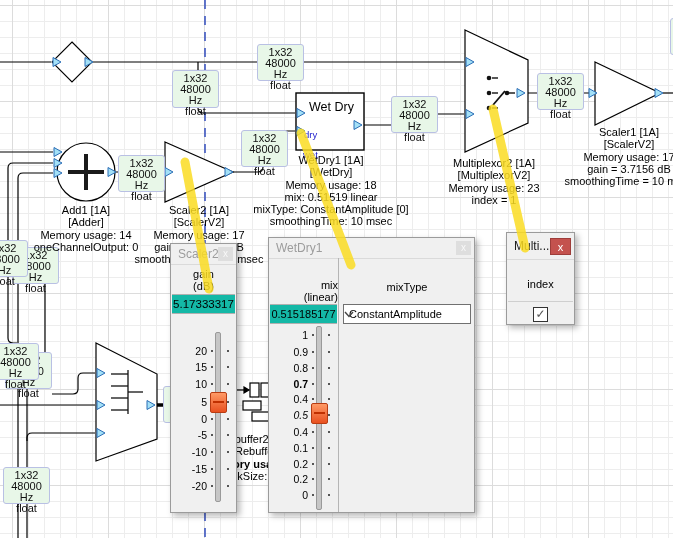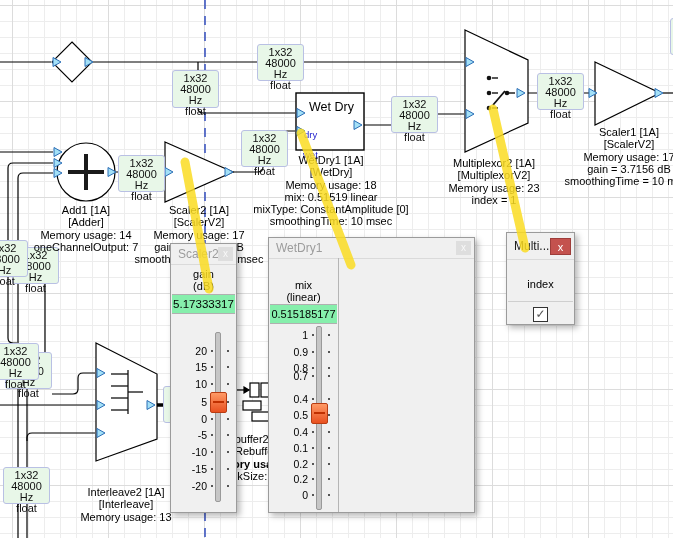--- a/index.html
+++ b/index.html
@@ -45,21 +45,21 @@
     background:#dedede;color:#f8f8f8;font-size:10px;line-height:14px;
     text-align:center;cursor:pointer;
   }
   .wclose.red{
     width:21px;height:17px;top:5px;right:3px;background:#c4524e;
     border:1px solid #9e3d3a;color:#fff;font-size:11px;line-height:16px;
     box-sizing:border-box;
   }
   .phead{position:absolute;text-align:center;font-size:11px;line-height:12px;color:#000;}
   .vstrip{
-    position:absolute;height:18px;background:#86efac;border-top:1px solid #b0b0b0;
+    position:absolute;height:18px;background:#14b8a6;border-top:1px solid #b0b0b0;
     border-bottom:1px solid #b0b0b0;text-align:center;font-size:11.5px;line-height:18px;
   }
   .groove{position:absolute;width:4px;background:#c6c6c6;border:1px solid #9a9a9a;border-radius:2px;}
   .handle{
     position:absolute;width:15px;height:19px;border:1px solid #b83c12;border-radius:2px;
     background:linear-gradient(#ff9a66,#e8501f);z-index:2;
   }
   .handle::after{
     content:"";position:absolute;left:2px;right:2px;top:8px;height:2px;background:#c03000;
   }
@@ -256,21 +256,21 @@
   </div>
 
   <div class="boxtext portlabel" style="left:304px;top:106px;">dry</div>
   <div class="boxtext wetdry-title" style="left:309px;top:100px;">Wet Dry</div>
   <div class="boxtext portlabel" style="left:303px;top:126px;">wet</div>
 
   <div class="blabel" style="left:86px;top:204px;">
     <div>Add1 [1A]</div>
       <div>[Adder]</div>
       <div>Memory usage: 14</div>
-      <div>oneChannelOutput: 7</div>
+      <div>oneChannelOutput: 0</div>
   </div>
   <div class="blabel" style="left:199px;top:204px;">
     <div>Scaler2 [1A]</div>
       <div>[ScalerV2]</div>
       <div>Memory usage: 17</div>
       <div>gain = 5.17333 dB</div>
       <div>smoothingTime = 10 msec</div>
   </div>
   <div class="blabel" style="left:331px;top:154px;">
     <div>WetDry1 [1A]</div>
@@ -286,25 +286,20 @@
       <div>Memory usage: 23</div>
       <div>index = 1</div>
   </div>
   <div class="blabel" style="left:629px;top:126px;">
     <div>Scaler1 [1A]</div>
       <div>[ScalerV2]</div>
       <div>Memory usage: 17</div>
       <div>gain = 3.7156 dB</div>
       <div>smoothingTime = 10 msec</div>
   </div>
-  <div class="blabel" style="left:126px;top:486px;">
-    <div>Interleave2 [1A]</div>
-      <div>[Interleave]</div>
-      <div>Memory usage: 13</div>
-  </div>
   <div class="blabel" style="left:256px;top:433px;">
     <div>Rebuffer2 [1A]</div>
       <div>[Rebuffer]</div>
       <div class="bold">Memory usage: 15</div>
       <div>blockSize: 2048</div>
   </div>
 
   <div class="win" style="left:170px;top:243px;width:67px;height:270px;--lblw:36px;--d1:40px;--d2:56px;">
     <div class="wtitle">
       <span>Scaler2</span>
@@ -347,61 +342,70 @@
       <div class="handle" style="left:39px;top:148px;"></div>
     </div>
   </div>
 
   <div class="win" style="left:268px;top:237px;width:207px;height:276px;--lblw:39px;--d1:43px;--d2:59px;">
     <div class="wtitle">
       <span>WetDry1</span>
       <span class="wclose">x</span>
     </div>
     <div class="colsep" style="left:69px;top:20px;bottom:0;"></div>
-    <div class="phead" style="left:0;width:69px;top:41px;">
+    <div class="phead" style="left:0;width:69px;top:41px;text-align:right;">
       <div>mix</div>
         <div>(linear)</div>
     </div>
     <div class="vstrip" style="left:1px;width:67px;top:66px;font-size:11px;">0.515185177</div>
     <div>
       <div class="groove" style="left:47px;top:88px;height:182px;"></div>
       <div class="trow" style="top:91px;width:69px;">
           <span class="tl">1</span>
         </div>
       <div class="trow" style="top:108px;width:69px;">
           <span class="tl">0.9</span>
         </div>
       <div class="trow" style="top:124px;width:69px;">
           <span class="tl">0.8</span>
         </div>
-      <div class="trow" style="top:132px;width:69px;">
+      <div class="trow" style="top:140px;width:69px;font-weight:bold;">
           <span class="tl">0.7</span>
         </div>
       <div class="trow" style="top:155px;width:69px;">
           <span class="tl">0.4</span>
         </div>
-      <div class="trow" style="top:171px;width:69px;">
+      <div class="trow" style="top:171px;width:69px;font-style:italic;">
           <span class="tl">0.5</span>
         </div>
       <div class="trow" style="top:188px;width:69px;">
           <span class="tl">0.4</span>
         </div>
       <div class="trow" style="top:204px;width:69px;">
           <span class="tl">0.1</span>
         </div>
       <div class="trow" style="top:220px;width:69px;">
           <span class="tl">0.2</span>
         </div>
       <div class="trow" style="top:235px;width:69px;">
           <span class="tl">0.2</span>
         </div>
       <div class="trow" style="top:251px;width:69px;">
           <span class="tl">0</span>
         </div>
       <div class="handle" style="left:42px;top:165px;"></div>
+    </div>
+    <div class="phead" style="left:69px;width:138px;top:43px;">
+      <div>mixType</div>
+    </div>
+    <div class="dropdown" style="left:74px;top:66px;width:128px;">
+      <span>ConstantAmplitude</span>
+      <svg width="10" height="7" viewBox="0 0 10 7">
+        <polyline points="1,1 5,5.5 9,1" fill="none" stroke="#444" stroke-width="1.4"></polyline>
+      </svg>
     </div>
   </div>
 
   <div class="win" style="left:506px;top:232px;width:69px;height:93px;">
     <div class="wtitle active" style="height:26px;line-height:26px;">
       <span>Multi...</span>
       <span class="wclose red">x</span>
     </div>
     <div class="phead" style="left:0;width:100%;top:45px;">
       <div>index</div>

